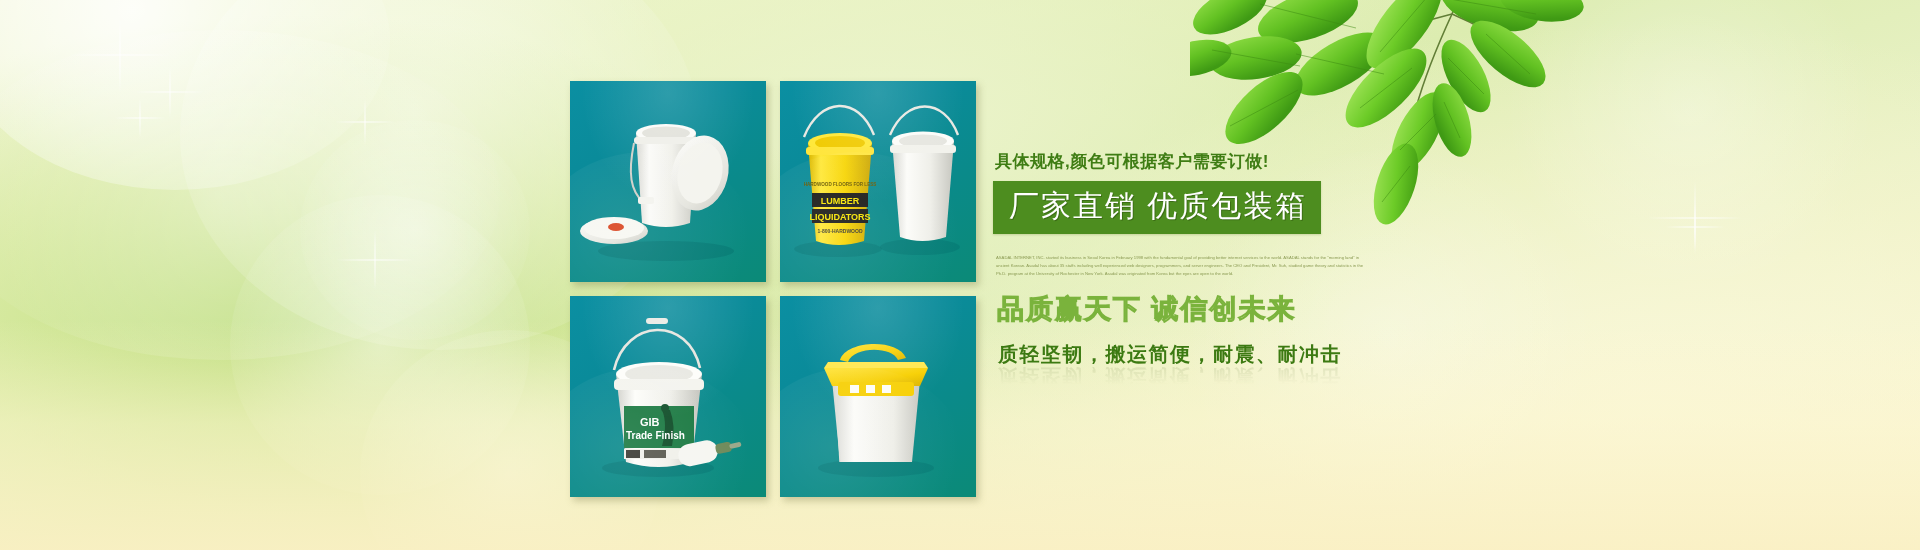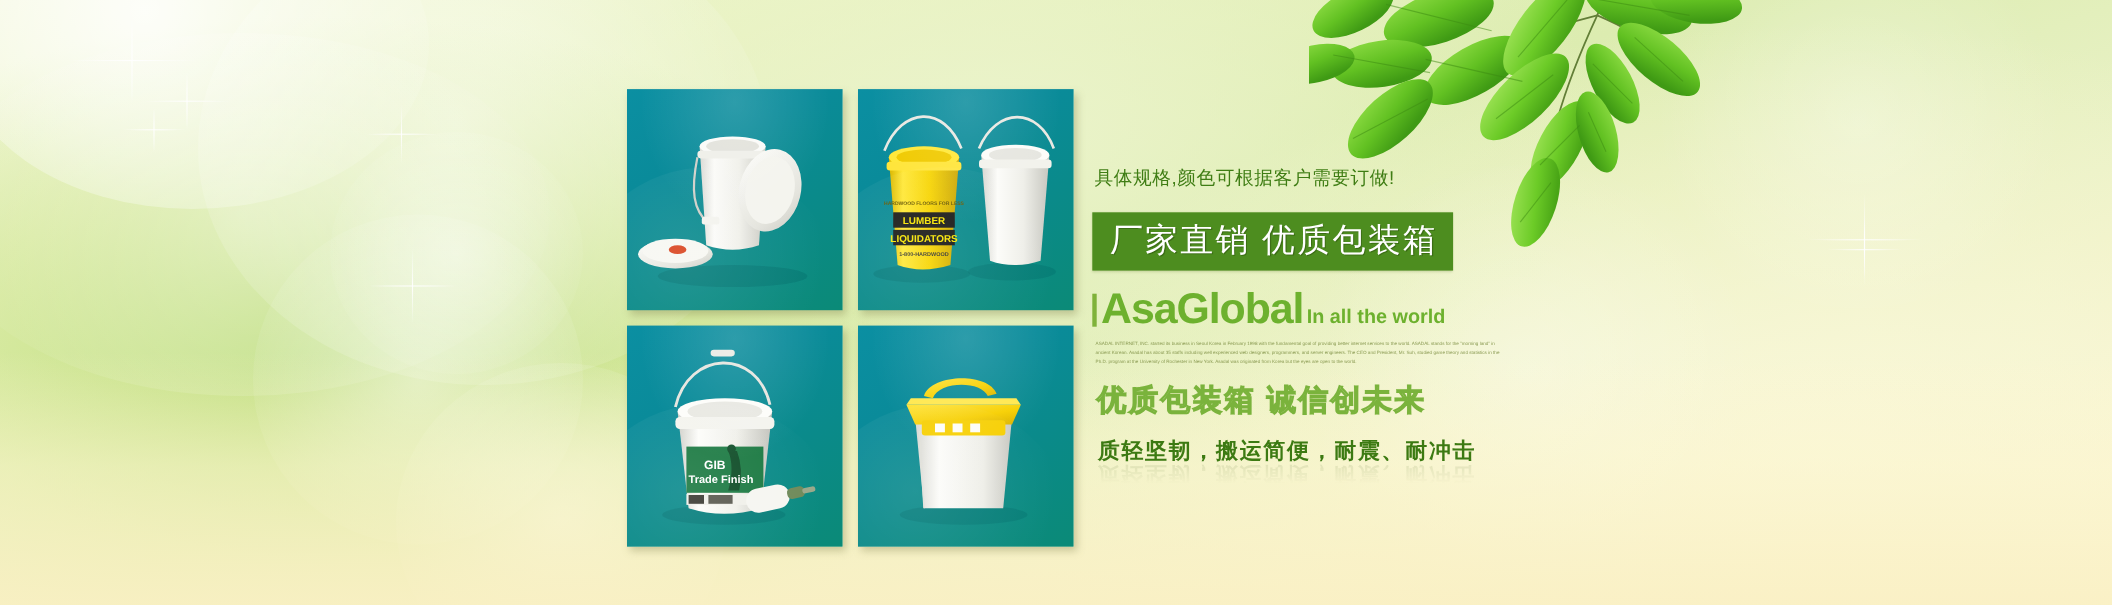--- a/index.html
+++ b/index.html
@@ -70,22 +70,22 @@
     background:radial-gradient(circle at 40% 40%,rgba(255,255,255,.1),rgba(255,255,255,0) 70%);
   }
   .tile .glow{
     position:absolute;left:50%;top:0;width:170px;height:120px;transform:translateX(-50%);
     background:radial-gradient(ellipse at 50% 10%,rgba(255,255,255,.14),rgba(255,255,255,0) 72%);
   }
 
   
   .textcol{position:absolute;left:993px;top:150px;width:500px;}
   .tagline{
-    font-size:17px;font-weight:400;color:#3f7d14;letter-spacing:.5px;
-    margin:0 0 20px 2px;white-space:nowrap;
+    font-size:17px;font-weight:700;color:#3f7d14;letter-spacing:.5px;
+    margin:0 0 8px 2px;white-space:nowrap;
   }
   .greenbar{
     display:inline-block;background:#4d8d1f;
     padding:5px 14px 7px 16px;margin:0 0 12px 0;
     box-shadow:0 1px 2px rgba(90,120,40,.25);
   }
   .greenbar span{
     font-size:30px;font-weight:400;color:#ffffff;letter-spacing:2px;white-space:nowrap;
     text-shadow:1px 1px 0 rgba(40,70,10,.45);
   }
@@ -353,28 +353,23 @@
   </div>
 
   <div class="textcol">
 
     <p class="tagline">具体规格,颜色可根据客户需要订做!</p>
 
     <div class="greenbar">
       <span>厂家直销 优质包装箱</span>
     </div>
 
-    <div class="logoline">
-      <span class="logobar"></span>
-      <span class="logomain">AsaGlobal</span>
-      <span class="logosub">In all the world</span>
-    </div>
 
     <p class="blurb">ASADAL INTERNET, INC. started its business in Seoul Korea in February 1998 with the fundamental goal of providing better internet services to the world. ASADAL stands for the "morning land" in ancient Korean. Asadal has about 35 staffs including well experienced web designers, programmers, and server engineers. The CEO and President, Mr. Suh, studied game theory and statistics in the Ph.D. program at the University of Rochester in New York. Asadal was originated from Korea but the eyes are open to the world.</p>
 
-    <p class="motto">优质包装箱  诚信创未来</p>
+    <p class="motto">品质赢天下  诚信创未来</p>
 
     <div class="feature-wrap">
       <div class="feature">质轻坚韧，搬运简便，耐震、耐冲击</div>
       <div class="feature-reflect">质轻坚韧，搬运简便，耐震、耐冲击</div>
     </div>
   </div>
 </div>
 
 </body></html>

